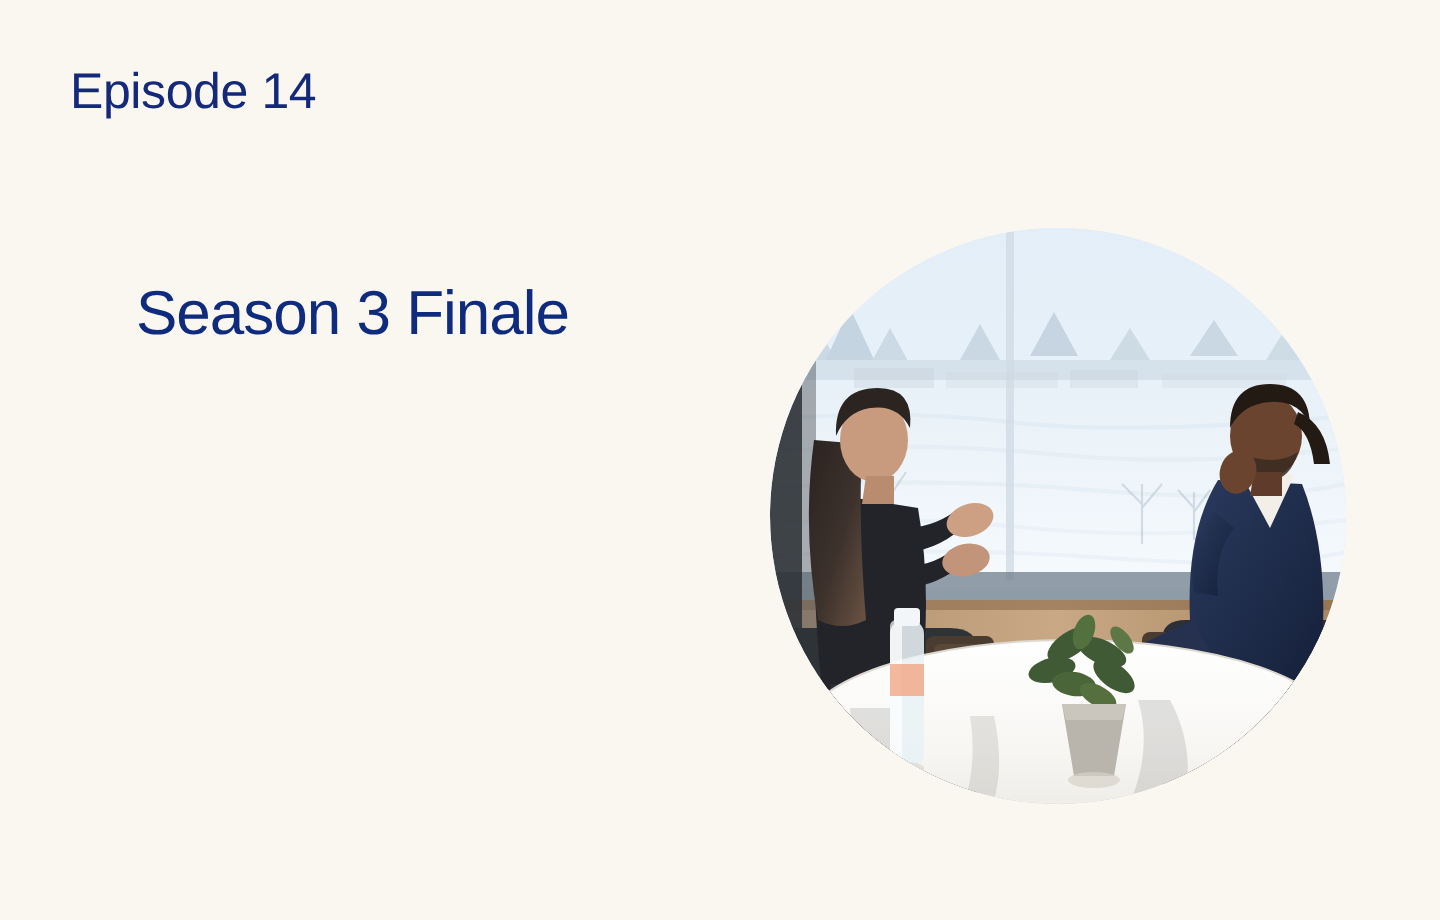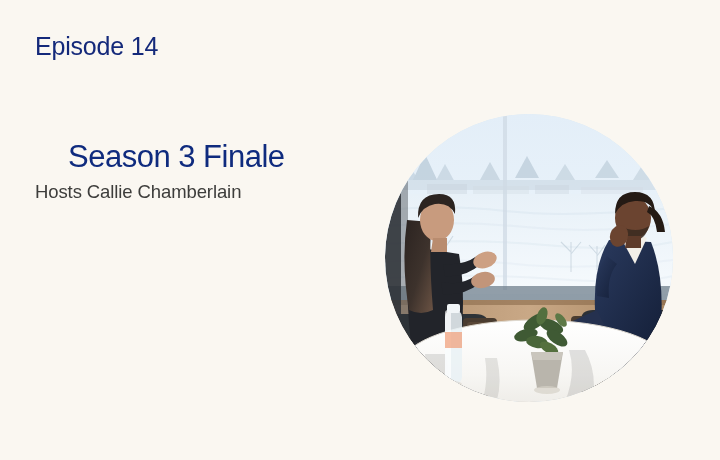--- a/index.html
+++ b/index.html
@@ -88,21 +88,20 @@
 
 <div id="card">
 
   <div id="text-col">
 
     <div id="eyebrow">Episode 14</div>
 
     <div id="title">Season 3 Finale</div>
 
     <div id="desc">
-      <span class="ln">Hosts Callie Chamberlain</span>
     </div>
 
   </div>
 
   <div id="photo">
     <svg viewBox="0 0 288 288" preserveAspectRatio="xMidYMid slice">
       <defs>
         <linearGradient id="skyG" x1="0" y1="0" x2="0" y2="1">
           <stop offset="0%" stop-color="#e3eef8"></stop>
           <stop offset="45%" stop-color="#eaf3fa"></stop>

